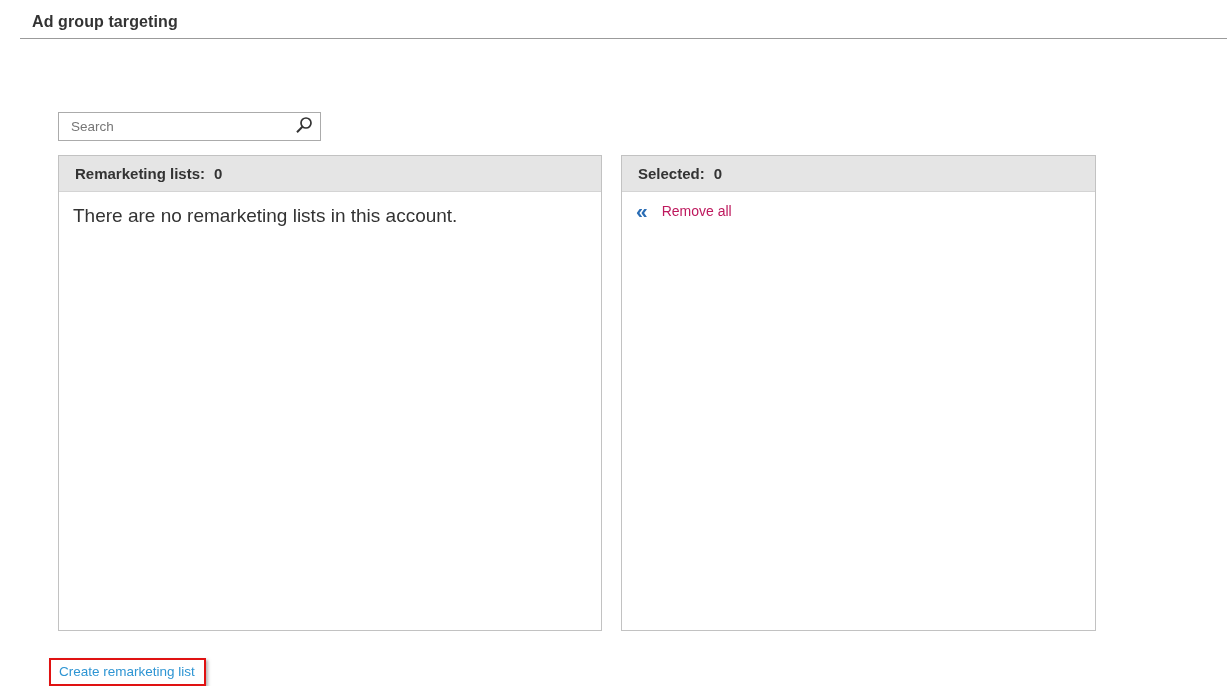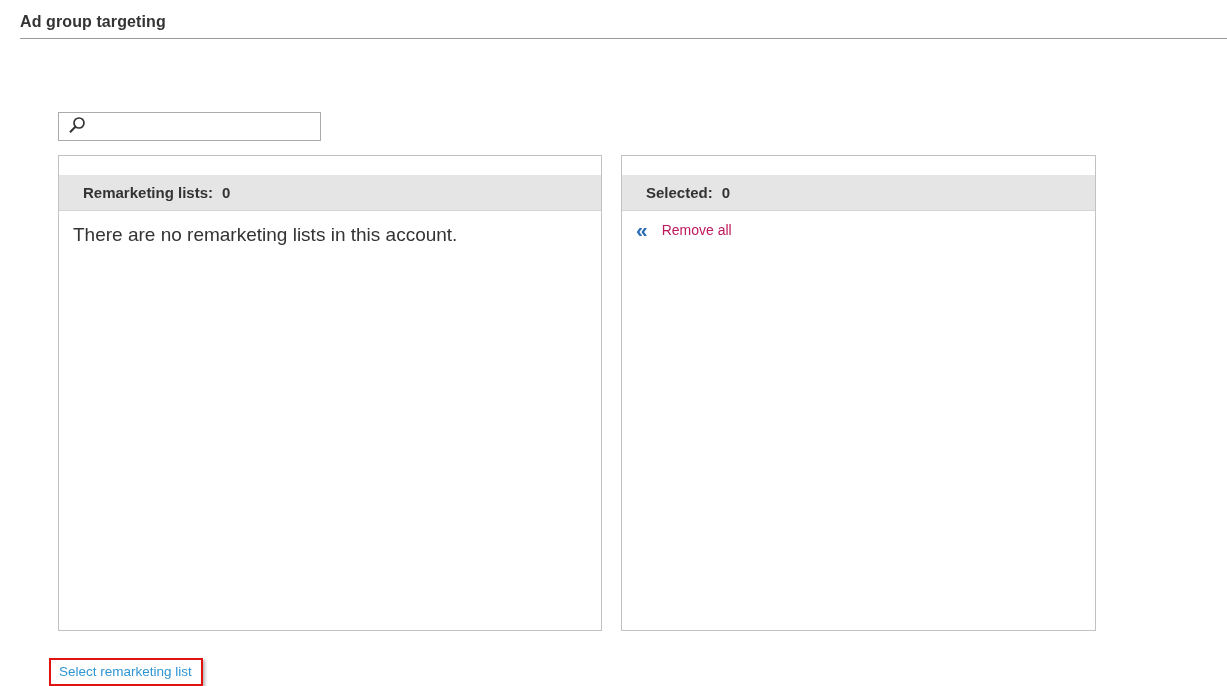--- a/index.html
+++ b/index.html
@@ -12,21 +12,21 @@
     position: relative;
     width: 1227px;
     height: 686px;
     background: #ffffff;
     overflow: hidden;
   }
 
   
   .page-title {
     position: absolute;
-    left: 20px;
+    left: 32px;
     top: 13px;
     font-size: 16px;
     font-weight: bold;
     color: #333333;
     letter-spacing: 0.1px;
   }
   .title-divider {
     position: absolute;
     left: 20px;
     right: 0;
@@ -94,25 +94,24 @@
     background: #ffffff;
   }
   .panel.left  { left: 58px;  width: 544px; }
   .panel.right { left: 621px; width: 475px; }
   .panel-header {
     height: 36px;
     background: #e5e5e5;
     border-bottom: 1px solid #d4d4d4;
     display: flex;
     align-items: center;
-    padding: 0 24px;
+    padding: 0 16px;
     font-size: 15px;
     font-weight: bold;
     color: #333333;
-    margin-top: 19px;
   }
   .panel-header .count { margin-left: 9px; }
   .empty-message {
     padding: 13px 14px;
     font-size: 19px;
     color: #333333;
   }
   .remove-all-row {
     padding: 10px 14px;
     display: flex;
@@ -156,20 +155,21 @@
 </head>
 <body>
 
 <div class="stage">
 
   <h1 class="page-title">Ad group targeting</h1>
   <div class="title-divider"></div>
 
 
   <div class="search-box">
+    <input class="search-input" type="text" placeholder="Search" style="">
     <button class="search-icon-btn">
       <span>
         <svg width="19" height="19" viewBox="0 0 19 19" aria-hidden="true">
           <circle cx="12" cy="7" r="5" fill="none" stroke="#333333" stroke-width="1.7"></circle>
           <line x1="8.4" y1="10.8" x2="3" y2="16.2" stroke="#333333" stroke-width="2"></line>
         </svg>
       </span>
     </button>
   </div>
 
@@ -186,16 +186,16 @@
       <span>Selected:</span>
       <span class="count">0</span>
     </div>
     <div class="remove-all-row">
       <span class="chevron-double-left">«</span>
       <a class="remove-all-link" href="#">Remove all</a>
     </div>
   </div>
 
   <div class="create-box">
-    <a class="create-link" href="#">Select remarketing list</a>
+    <a class="create-link" href="#">Create remarketing list</a>
   </div>
 
 </div>
 
 </body></html>

